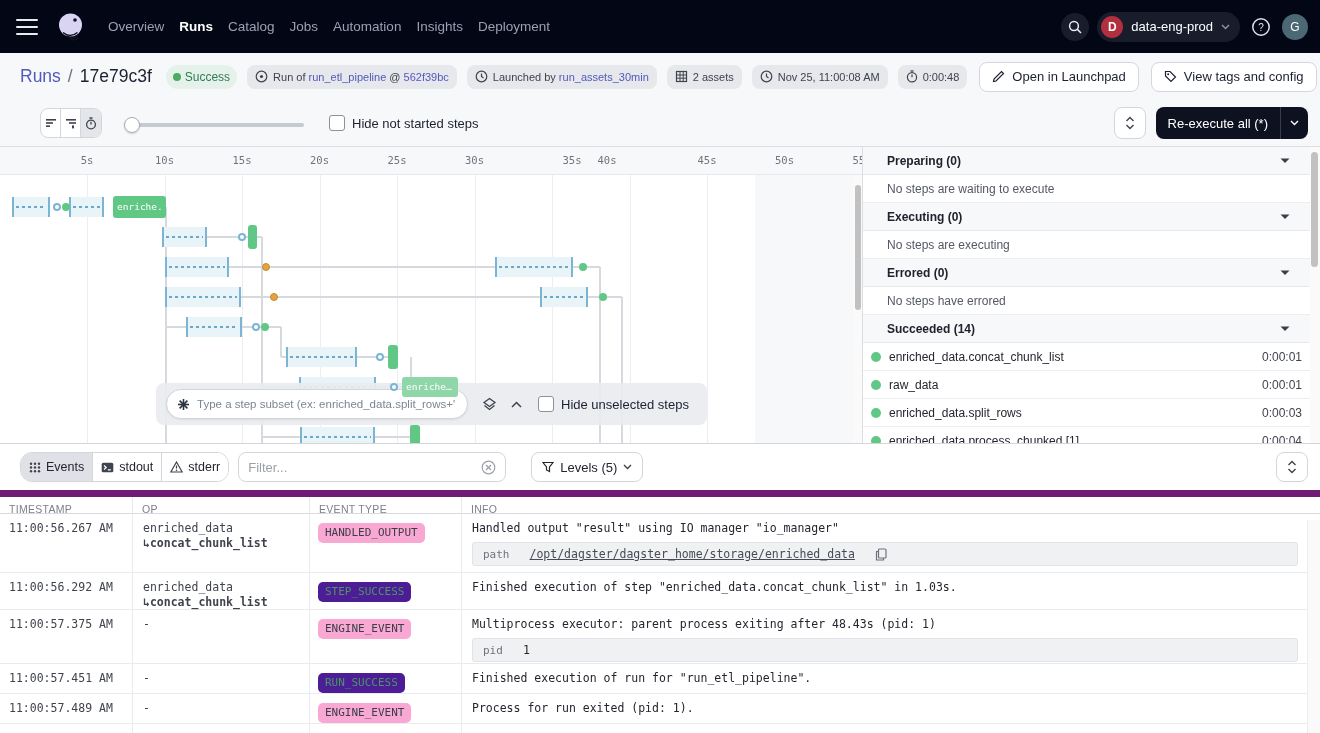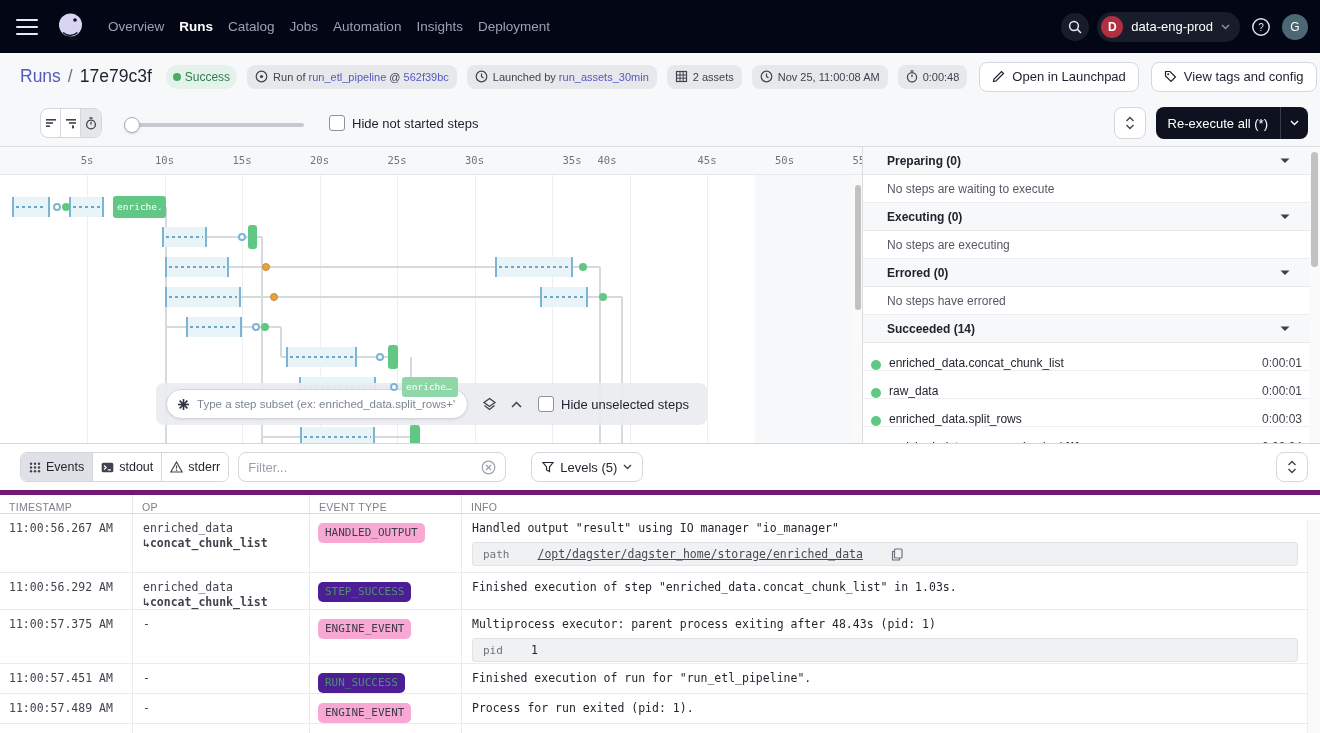--- a/index.html
+++ b/index.html
@@ -73,55 +73,55 @@
 .ov-icon { margin-left:14px; display:flex; align-items:center; justify-content:center; }
 .gantt-sb-track { position:absolute; right:0; top:28px; bottom:0; width:9px; background:#fafafa; z-index:7; }
 .gantt-sb { position:absolute; right:1px; top:38px; width:6px; height:125px; background:#c1c1c1; border-radius:3px; z-index:8; }
 .gray-band { position:absolute; top:28px; bottom:0; background:#f7f8f9; }
 
 
 .rpanel { width:458px; height:296px; border-left:1px solid #dcdde0; position:relative; overflow:hidden; background:#fff; }
 .sec-head { height:28px; background:#f7f8f9; border-bottom:1px solid #e6e8ec; display:flex; align-items:center; padding:0 30px 0 24px; }
 .sec-head b { font-size:12px; color:#20232f; flex:1; }
 .sec-empty { height:28px; border-bottom:1px solid #eceef1; display:flex; align-items:center; padding:0 24px; font-size:12px; color:#545864; }
-.step-row { height:28px; border-bottom:1px solid #eceef1; display:flex; align-items:flex-end; padding:0 18px 0 8px; }
+.step-row { height:28px; border-bottom:1px solid #eceef1; display:flex; align-items:center; padding:0 18px 0 8px; }
 .step-row .sdot { width:10px; height:10px; border-radius:50%; background:#60c785; margin-right:8px; flex:none; }
 .step-row .snm { font-size:12px; color:#23262e; flex:1; }
 .step-row .sdur { font-size:12px; color:#3f434d; }
 .rpanel-sb-track { position:absolute; right:0; top:0; bottom:0; width:10px; background:#fafafa; z-index:3; }
 .rpanel-sb { position:absolute; right:2px; top:5px; width:7px; height:115px; background:#c1c1c1; border-radius:3.5px; z-index:4; }
 
 
 .events-bar { height:47px; border-top:1px solid #d4d6db; display:flex; align-items:center; padding:0 12px 0 20px; background:#fff; }
-.etabs { display:flex; height:30px; border:1px solid #d3d6db; border-radius:7px; overflow:hidden; }
+.etabs { display:flex; height:30px; border:1px solid #d3d6db; border-radius:12px; overflow:hidden; }
 .etab { display:flex; align-items:center; gap:5px; padding:0 8px; font-size:12.5px; color:#23262e; border-right:1px solid #d3d6db; background:#fff; }
 .etab:last-child { border-right:none; }
 .etab.sel { background:#dfe1e6; }
 .filter-box { margin-left:9px; width:268px; height:30px; border:1px solid #d3d6db; border-radius:8px; background:#fff; display:flex; align-items:center; padding:0 9px; }
 .filter-box .ph { flex:1; font-size:13px; color:#9ba0ab; }
 .levels-btn { margin-left:25px; height:30px; border:1px solid #d3d6db; border-radius:8px; background:#fff; display:flex; align-items:center; gap:6px; padding:0 10px; font-size:13px; color:#23262e; }
 .ev-spacer { flex:1; }
 
 
 .logtable { font-family:"DejaVu Sans Mono",monospace; }
-.lt-head { display:grid; grid-template-columns:133px 177px 152px 1fr; height:24px; border-top:5px solid #701a75; border-bottom:1px solid #d8dade; font-family:"Liberation Sans",sans-serif; font-size:10.5px; color:#7c808a; letter-spacing:.3px; }
+.lt-head { display:grid; grid-template-columns:133px 177px 152px 1fr; height:24px; border-top:7px solid #701a75; border-bottom:1px solid #d8dade; font-family:"Liberation Sans",sans-serif; font-size:10.5px; color:#7c808a; letter-spacing:.3px; }
 .lt-head div { padding:6px 0 0 9px; border-right:1px solid #e6e8ec; }
 .lt-head div:last-child { border-right:none; }
 .lt-row { display:grid; grid-template-columns:133px 177px 152px 1fr; border-bottom:1px solid #e9ebee; }
 .lt-row > div { border-right:1px solid #e9ebee; padding-top:7px; }
 .lt-row > div:last-child { border-right:none; }
 .lt-ts { padding-left:9px; font-size:11.5px; color:#3f434d; }
 .lt-op { padding-left:10px; font-size:11.5px; color:#3f434d; line-height:1.28; }
 .lt-op .op2 { font-weight:bold; }
 .lt-et { padding-left:8px; }
 .ev-pill { display:inline-block; height:20px; line-height:20px; border-radius:5px; padding:0 7px; font-size:11px; }
 .ev-pill.gray { background:#f9a8d4; color:#3b3e48; }
 .ev-pill.green { background:#4c1d95; color:#4c9567; }
 .lt-info { padding-left:10px; padding-bottom:6px; font-size:11.5px; color:#23262e; }
-.meta-box { margin-top:7px; margin-right:22px; height:24px; background:#f0f1f3; border:1px solid #e1e3e7; border-radius:3px; display:flex; align-items:center; gap:28px; padding:0 10px; }
+.meta-box { margin-top:7px; margin-right:22px; height:24px; background:#f0f1f3; border:1px solid #e1e3e7; border-radius:3px; display:flex; align-items:center; gap:20px; padding:0 10px; }
 .meta-key { font-size:11px; color:#6f737e; }
 .meta-link { font-size:11.5px; color:#474b55; text-decoration:underline; }
 .meta-val { font-size:11.5px; color:#23262e; }
 </style>
 </head>
 <body>
 
 <div class="nav">
   <div class="hamburger">
       <span></span>

